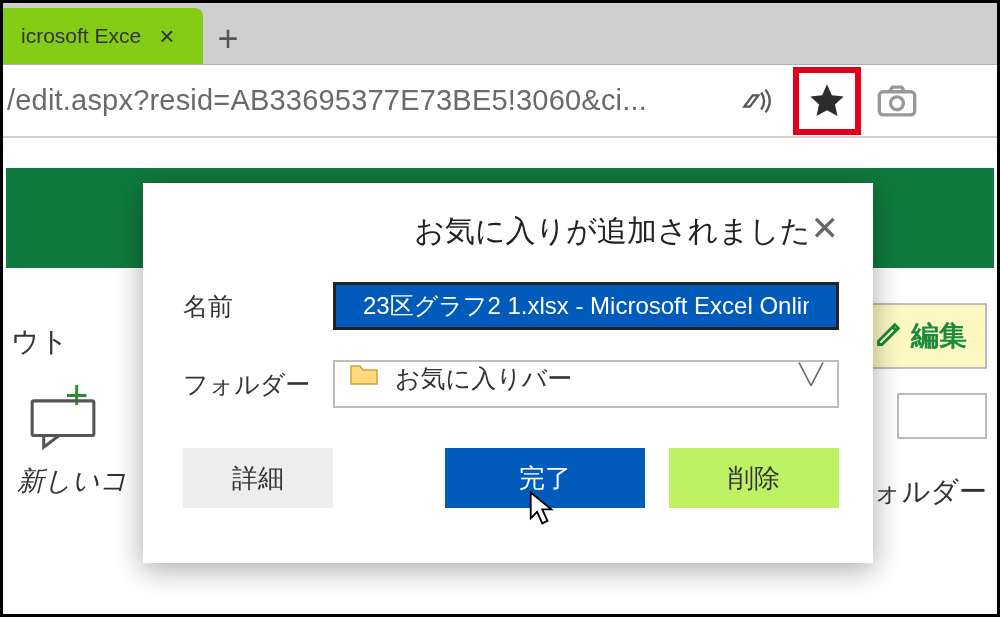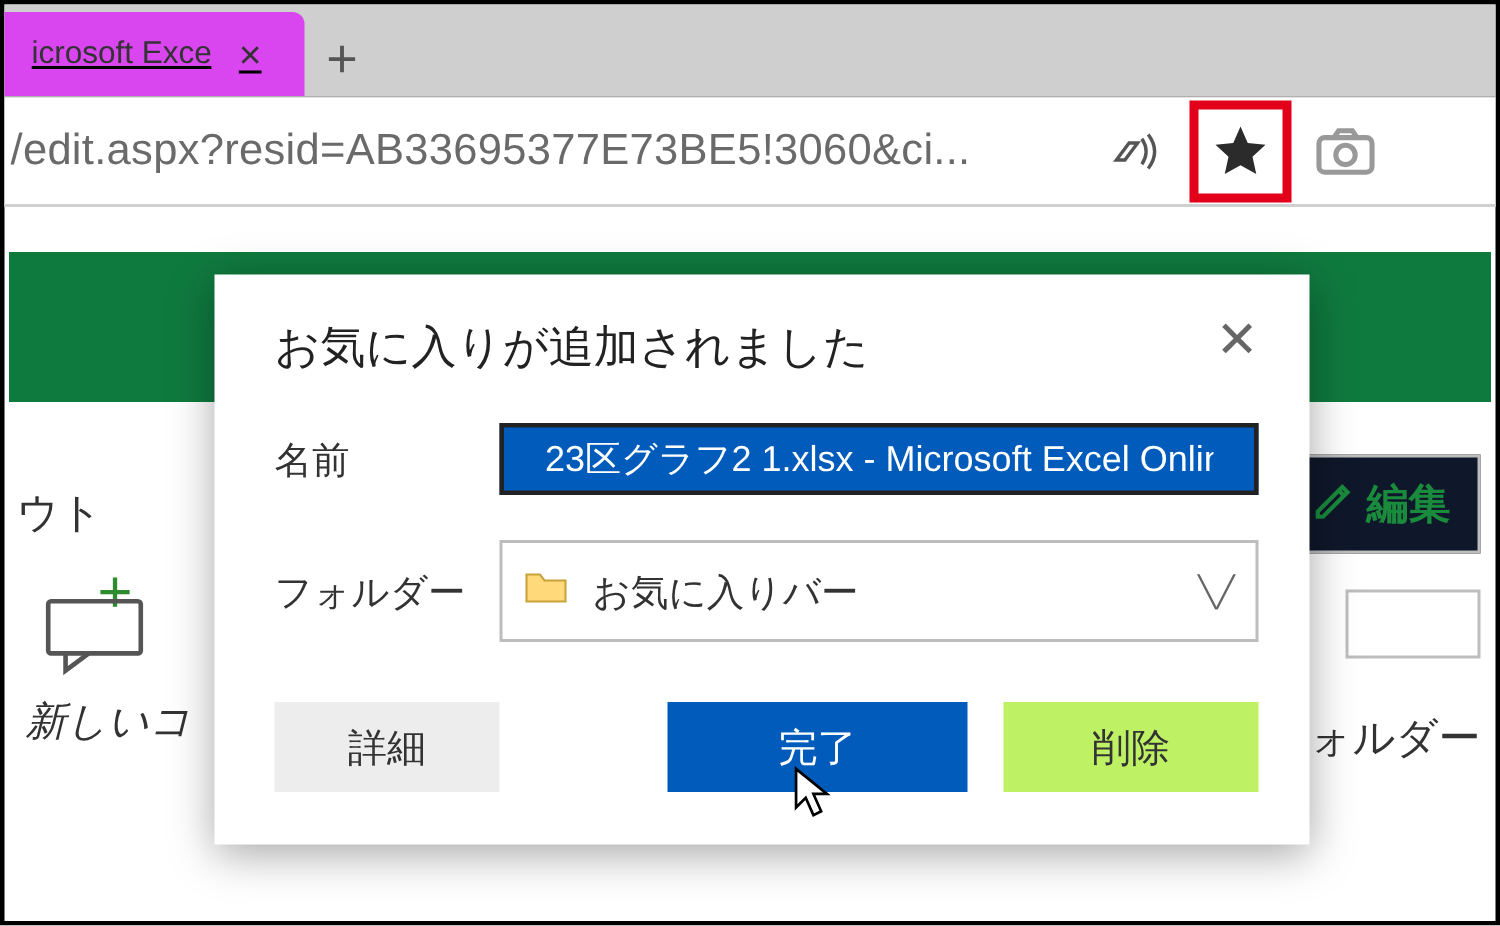--- a/index.html
+++ b/index.html
@@ -1,56 +1,56 @@
 <!DOCTYPE html>
 <html><head>
 <meta charset="utf-8">
 <style>
   * { box-sizing: border-box; margin: 0; padding: 0; }
   html, body { width: 1000px; height: 617px; overflow: hidden; font-family: "Segoe UI", "Yu Gothic", "Meiryo", sans-serif; }
   .viewport { width: 1000px; height: 617px; background: #fff; border: 3px solid #000; position: relative; }
 
   
   .tabstrip { height: 62px; background: #cfcfcf; display: flex; align-items: flex-end; border-bottom: 1px solid #b0b0b0; }
-  .tab { height: 56px; background: #d946ef; border-top-right-radius: 8px; display: flex; align-items: center; padding: 0 12px 0 18px; gap: 18px; width: 200px; margin-top: 6px; text-decoration: underline; }
+  .tab { height: 56px; background: #84cc16; border-top-right-radius: 8px; display: flex; align-items: center; padding: 0 12px 0 18px; gap: 18px; width: 200px; margin-top: 6px; }
   .tab-title { font-size: 21px; color: #333; white-space: nowrap; overflow: hidden; }
   .tab-close { font-size: 26px; color: #333; line-height: 1; cursor: pointer; }
   .newtab { width: 50px; height: 50px; display: flex; align-items: center; justify-content: center; }
   .plus { font-size: 36px; color: #555; font-weight: 300; }
 
   
   .addrrow { height: 73px; background: #fff; display: flex; align-items: center; padding: 0 10px 0 0; gap: 10px; border-bottom: 2px solid #d0d0d0; }
   .url { flex: 0 0 auto; font-size: 29px; color: #6a6a6a; white-space: nowrap; overflow: hidden; width: 720px; padding-left: 4px; letter-spacing: 0.2px;}
   .addr-icon { width: 48px; height: 48px; display: flex; align-items: center; justify-content: center; color: #555; }
   .addr-icon svg { width: 34px; height: 34px; }
   .star-box { width: 68px; height: 68px; border: 6px solid #e2001a; display: flex; align-items: center; justify-content: center; margin: 0 2px; }
   .star-box svg { width: 40px; height: 40px; fill: #2b2b2b; }
   .cam-icon svg { width: 40px; height: 36px; fill: none; stroke: #999; stroke-width: 2.2; }
 
   
   .appbg { position: absolute; top: 165px; left: 3px; right: 3px; bottom: 3px; display: flex; flex-direction: column; }
   .greenbar { height: 100px; background: #0f7a3e; }
   .bg-left-text { position: absolute; left: 6px; top: 60px; font-size: 28px; color: #333; }
   .bg-comment-plus { color: #2e8b2e; font-size: 34px; position: absolute; left: 44px; top: 336px; font-weight: bold; }
-  .bg-edit { position: absolute; right: 10px; top: 306px; border: 2px solid #bdbdbd; padding: 12px 18px; display: flex; align-items: center; gap: 8px; background: #0f172a; }
+  .bg-edit { position: absolute; right: 10px; top: 306px; border: 2px solid #bdbdbd; padding: 12px 18px; display: flex; align-items: center; gap: 8px; background: #fef9c3; }
   .bg-edit-icon svg { width: 28px; height: 28px; stroke: #1a8a3c; fill: none; stroke-width: 2.4; }
   .bg-edit-label { font-size: 28px; color: #1a8a3c; font-weight: 600; }
   .bg-box { position: absolute; right: 10px; top: 400px; width: 90px; height: 46px; border: 2px solid #bdbdbd; }
   .bg-show { position: absolute; right: 10px; top: 474px; font-size: 28px; color: #333; }
 
   
   .popup { position: absolute; left: 140px; top: 180px; width: 730px; height: 380px; background: #fff; box-shadow: 0 6px 28px rgba(0,0,0,0.35); padding: 28px 34px 28px 40px; }
-  .pop-head { display: flex; justify-content: space-between; align-items: flex-start; font-family: Liberation Serif, serif; }
+  .pop-head { display: flex; justify-content: flex-end; align-items: flex-start; }
   .pop-title { font-size: 30px; color: #222; }
   .pop-close { font-size: 34px; color: #666; line-height: 1; cursor: pointer; font-weight: 300;}
   .row { display: flex; align-items: center; margin-top: 30px; }
   .row-label { width: 150px; font-size: 25px; color: #333; }
   .name-input { flex: 1; height: 48px; border: 3px solid #222; background: #005bbb; color: #fff; font-size: 24px; padding: 0 27px; outline: none; }
   .name-input::selection { background: #005bbb; color: #fff; }
-  .folder-select { flex: 1; height: 68px; border: 2px solid #bdbdbd; display: flex; align-items: center; padding: 0 14px; gap: 16px; cursor: pointer; }
+  .folder-select { flex: 1; height: 48px; border: 2px solid #bdbdbd; display: flex; align-items: flex-start; padding: 0 14px; gap: 16px; cursor: pointer; }
   .folder-icon svg { width: 30px; height: 26px; }
   .folder-label { flex: 1; font-size: 25px; color: #333; }
   .chevron { font-size: 20px; color: #666; }
   .btnrow { display: flex; gap: 24px; margin-top: 40px; justify-content: flex-start; }
   .btn { height: 60px; display: flex; align-items: center; justify-content: center; font-size: 26px; cursor: pointer; }
   .btn-details { width: 150px; background: #ededed; color: #333; }
   .spacer { flex: 1; }
   .btn-done { width: 200px; background: #005bbb; color: #fff; position: relative; }
   .btn-delete { width: 170px; background: #bef264; color: #333; }
   .cursor { position: absolute; left: 82px; top: 42px; }

